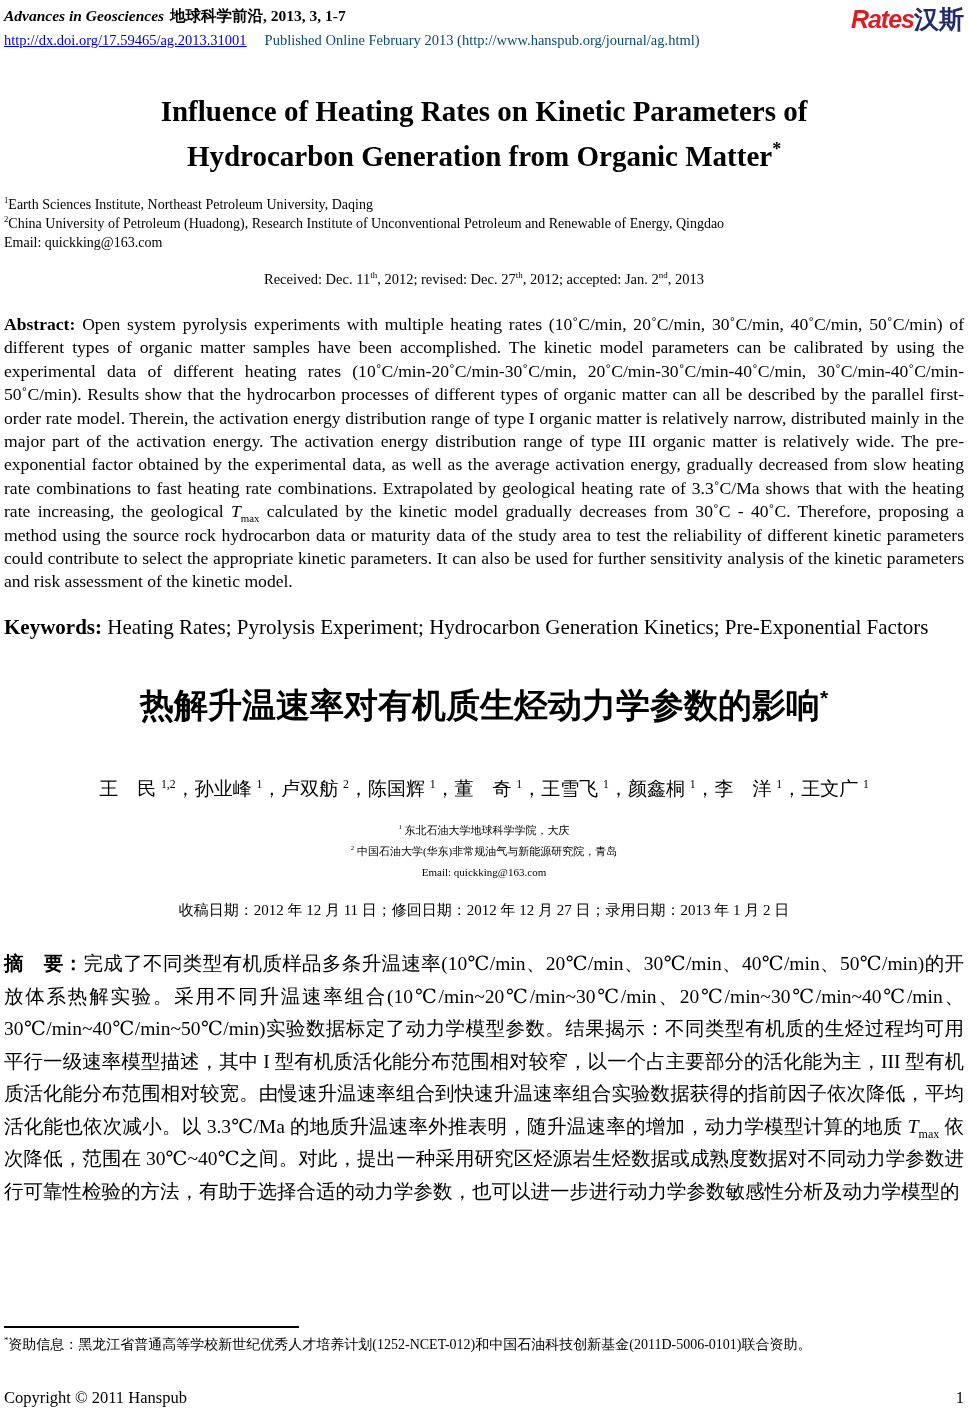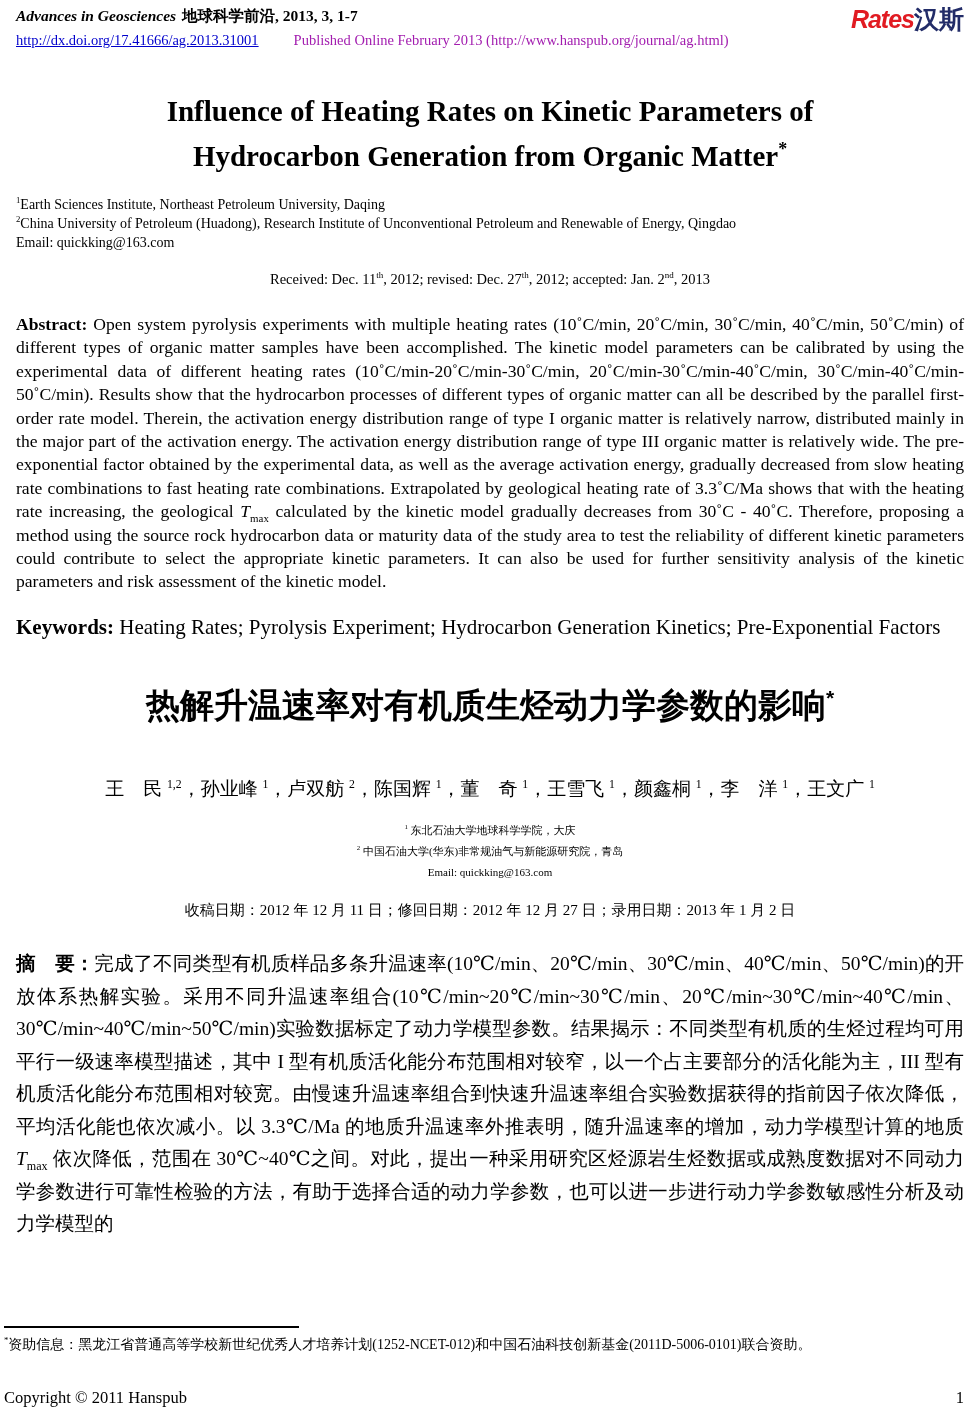--- a/index.html
+++ b/index.html
@@ -1,32 +1,32 @@
 <!DOCTYPE html>
 <html><head>
 <meta charset="utf-8">
 <style>
   * { box-sizing: border-box; }
   html, body { margin: 0; padding: 0; background: #ffffff; }
   .page {
     width: 968px; height: 1417px; margin: 0 auto; position: relative;
     background: #ffffff; color: #000;
     font-family: "Liberation Serif", "DejaVu Serif", serif;
-    padding: 6px 4px 0 16px; overflow: hidden;
+    padding: 6px 4px 0 4px; overflow: hidden;
   }
   sup { font-size: 0.62em; line-height: 0; vertical-align: super; }
   sub { font-size: 0.62em; line-height: 0; vertical-align: sub; }
 
   
   .header { display: flex; justify-content: space-between; align-items: flex-start; }
   .journal-line { font-size: 15.5px; font-weight: bold; line-height: 19px; }
   .journal-line i { margin-right: 2px; }
   .doi-line { font-size: 14.5px; margin-top: 6px; line-height: 18px; }
   .doi { color: #0000cc; text-decoration: underline; cursor: pointer; }
-  .published { margin-left: 35px; color: #a21caf; }
+  .published { margin-left: 18px; color: #0c4a6e; }
   .logo { font-family: "Liberation Sans", "DejaVu Sans", sans-serif; font-size: 25px; font-weight: bold; white-space: nowrap; line-height: 26px; }
   .logo-latin { color: #e11b22; font-style: italic; letter-spacing: -1px; }
   .logo-cn { color: #222c68; margin-left: 0; }
 
   
   .title { margin-top: 40px; text-align: center; font-weight: bold; font-size: 29px; line-height: 45px; }
   .authors { margin-top: 32px; text-align: center; font-weight: bold; font-size: 19px; line-height: 27px; }
   .affil { margin-top: 16px; text-align: left; font-size: 14px; line-height: 19px; }
   .received { margin-top: 18px; text-align: center; font-size: 14.5px; line-height: 19px; }
   .abstract { margin-top: 24px; font-size: 17.6px; line-height: 23.4px; text-align: justify; }
@@ -48,21 +48,21 @@
 </style>
 </head>
 <body>
 
 <div class="page">
 
   <div class="header">
     <div>
       <div class="journal-line"><i>Advances in Geosciences</i>  地球科学前沿, 2013, 3, 1-7</div>
       <div class="doi-line">
-        <a class="doi">http://dx.doi.org/17.41666/ag.2013.31001</a><span class="published">Published Online February 2013 (http://www.hanspub.org/journal/ag.html)</span>
+        <a class="doi">http://dx.doi.org/17.59465/ag.2013.31001</a><span class="published">Published Online February 2013 (http://www.hanspub.org/journal/ag.html)</span>
       </div>
     </div>
     <div class="logo">
       <span class="logo-latin">Rates</span><span class="logo-cn">汉斯</span>
     </div>
   </div>
 
   <div class="title">
     <div>Influence of Heating Rates on Kinetic Parameters of</div>
     <div>Hydrocarbon Generation from Organic Matter<sup>*</sup></div>

